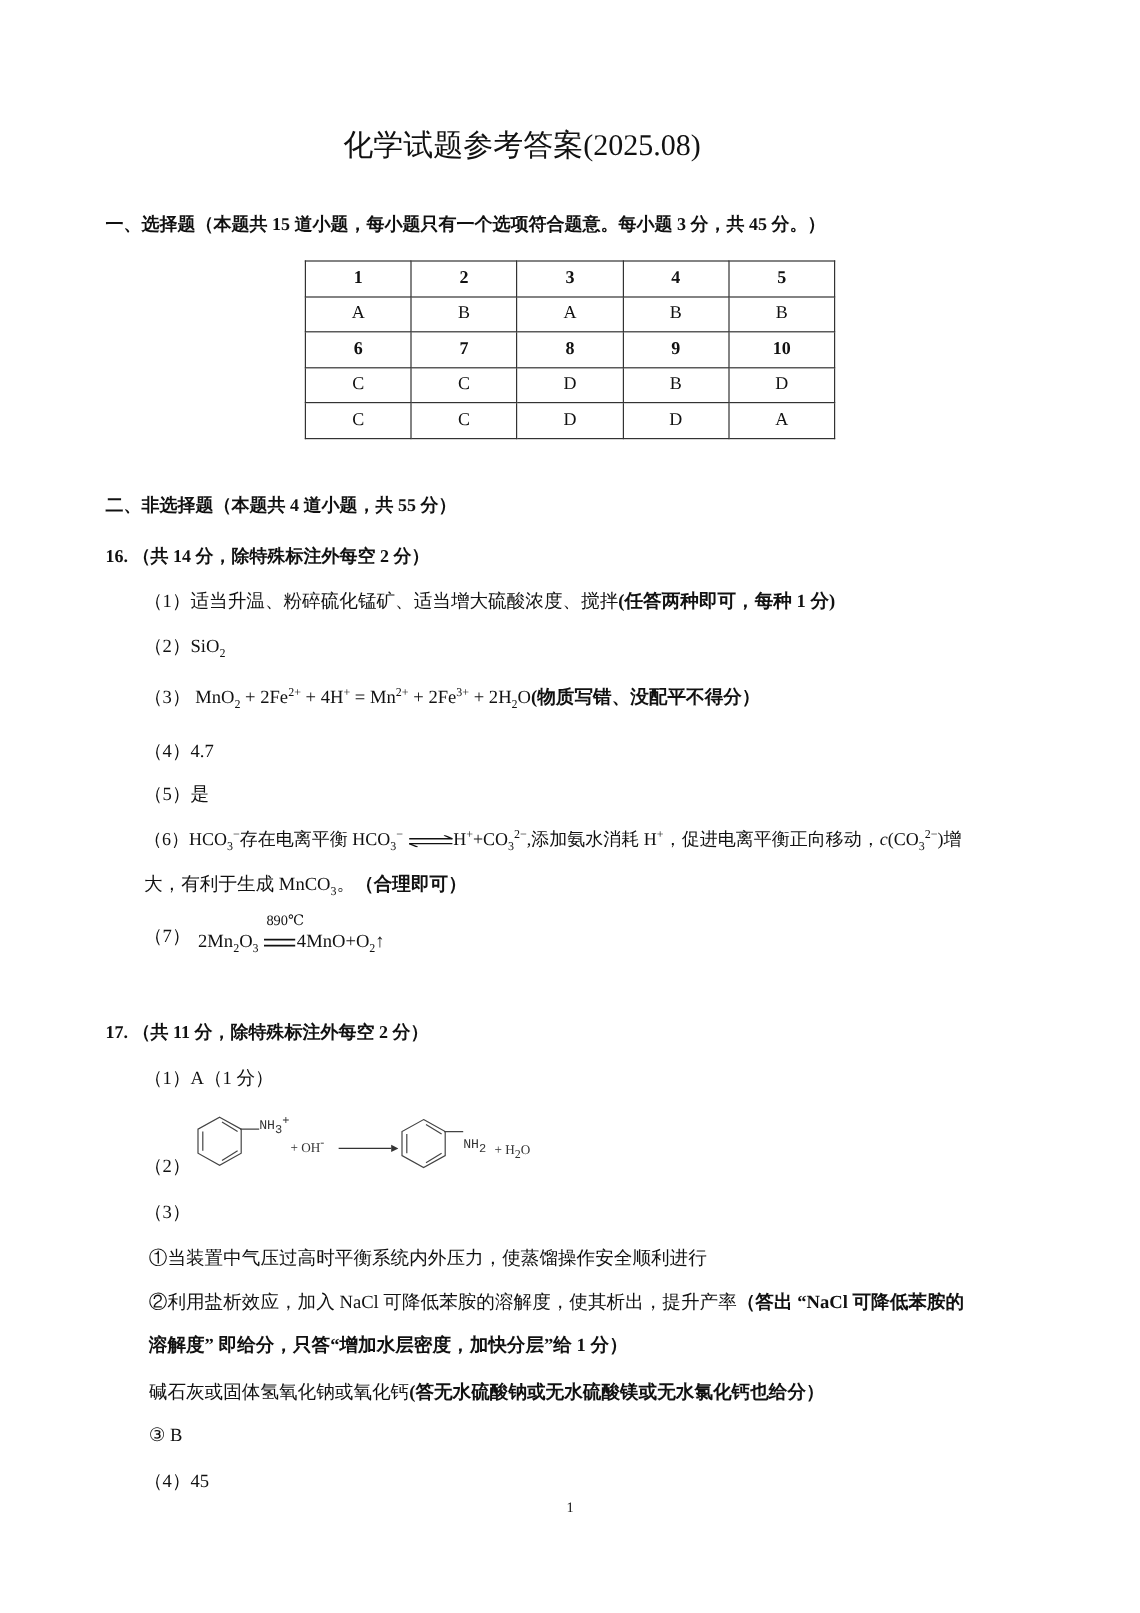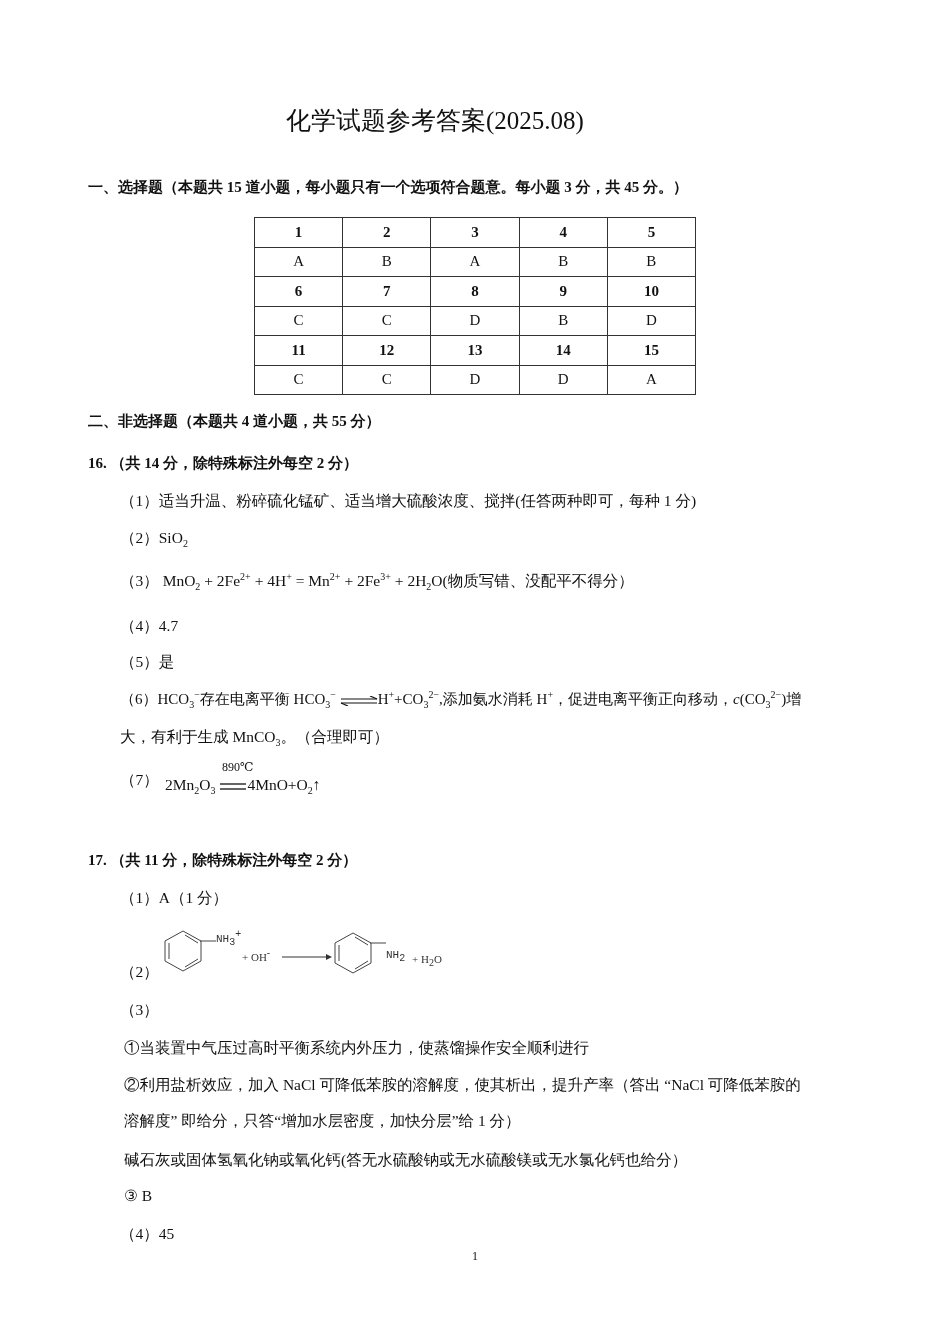--- a/index.html
+++ b/index.html
@@ -8,21 +8,21 @@
     font-family: "Liberation Serif", "DejaVu Serif", serif;
     color: #111;
   }
   .abs { position: absolute; white-space: nowrap; }
   .title {
     left: 0; width: 870px; top: 104px; text-align: center;
     font-size: 25px; color: #111;
   }
   .sec { font-size: 15px; font-weight: bold; }
   .line { font-size: 15.5px; }
-  .b { font-weight: normal; text-align: right; }
+  .b { font-weight: bold; text-align: right; }
   sub, sup { font-size: 10px; line-height: 0; }
   table.ans {
     position: absolute; left: 254px; top: 217px;
     border-collapse: collapse; width: 442px;
     font-size: 15px;
   }
   table.ans td {
     border: 1px solid #333; width: 88px; height: 28.5px;
     text-align: center; padding: 0;
   }
@@ -60,27 +60,20 @@
     <td>8</td>
     <td>9</td>
     <td>10</td>
   </tr>
   <tr>
     <td>C</td>
     <td>C</td>
     <td>D</td>
     <td>B</td>
     <td>D</td>
-  </tr>
-  <tr class="q">
-    <td>11</td>
-    <td>12</td>
-    <td>13</td>
-    <td>14</td>
-    <td>15</td>
   </tr>
   <tr>
     <td>C</td>
     <td>C</td>
     <td>D</td>
     <td>D</td>
     <td>A</td>
   </tr>
 </tbody>
   </table>

